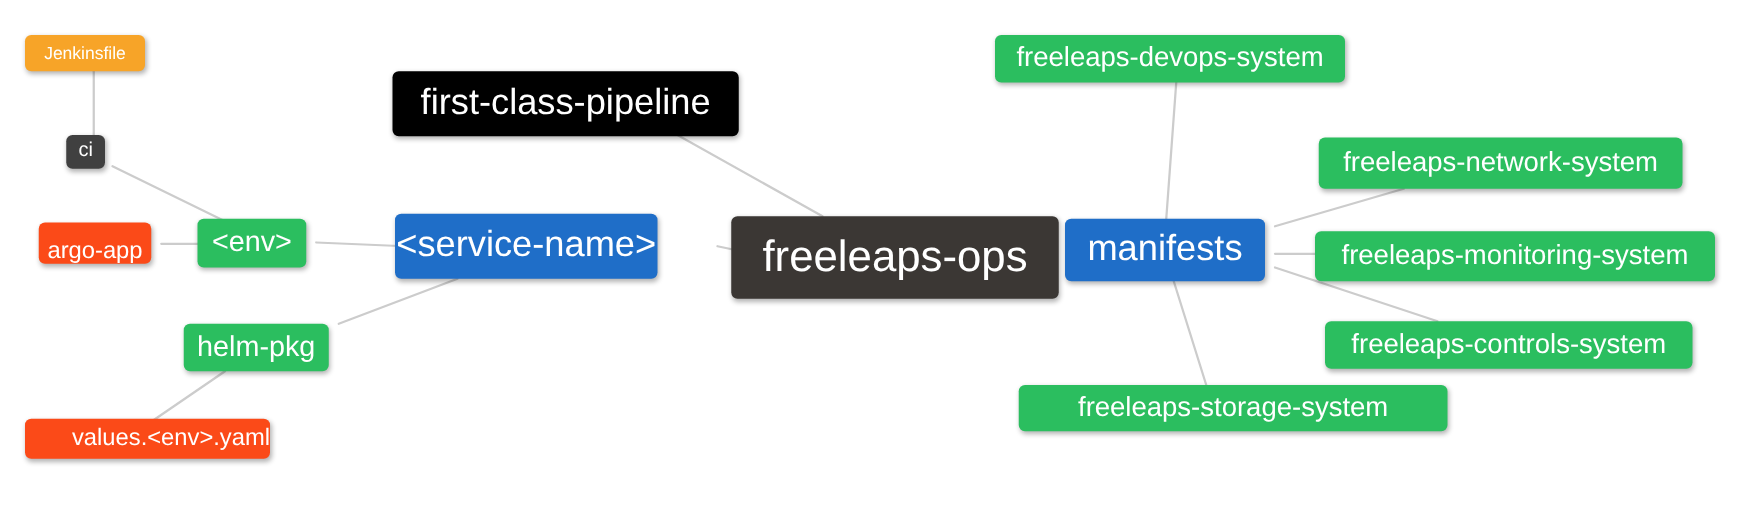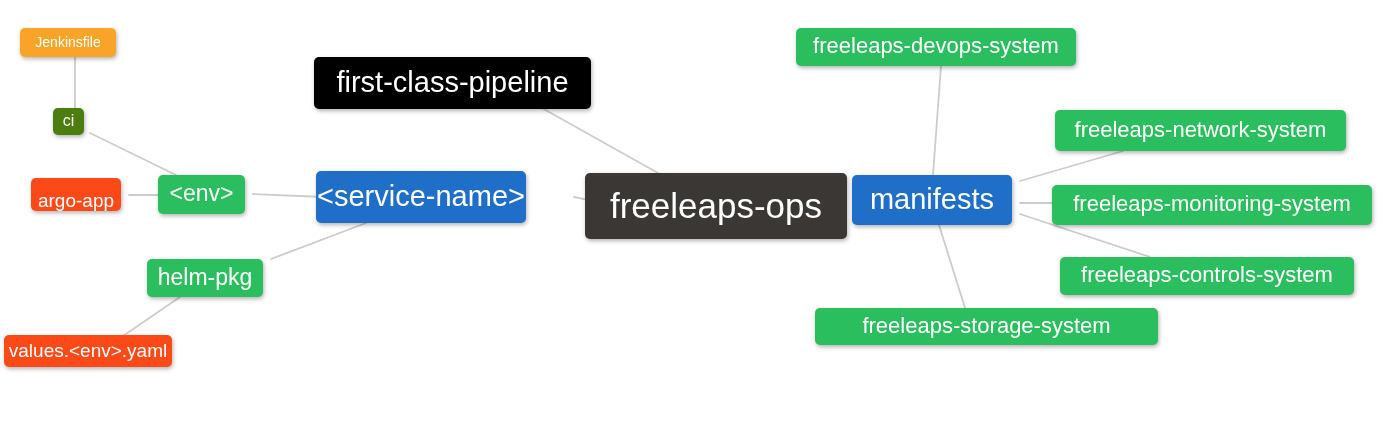--- a/index.html
+++ b/index.html
@@ -60,33 +60,33 @@
       <line x1="847" y1="204" x2="852" y2="201" stroke="#cccccc" stroke-width="1.8" stroke-linecap="round"></line>
       <line x1="933" y1="66" x2="925" y2="175" stroke="#cccccc" stroke-width="1.8" stroke-linecap="round"></line>
       <line x1="1012" y1="181" x2="1115" y2="151" stroke="#cccccc" stroke-width="1.8" stroke-linecap="round"></line>
       <line x1="1012" y1="203" x2="1052" y2="203" stroke="#cccccc" stroke-width="1.8" stroke-linecap="round"></line>
       <line x1="1012" y1="214" x2="1142" y2="257" stroke="#cccccc" stroke-width="1.8" stroke-linecap="round"></line>
       <line x1="931" y1="225" x2="957" y2="308" stroke="#cccccc" stroke-width="1.8" stroke-linecap="round"></line>
     </svg>
 <div class="node" style="left: 20px; top: 28px; width: 96px; height: 29px; font-size: 14px; background: rgb(247, 164, 40); color: rgb(255, 255, 255);">
       <span>Jenkinsfile</span>
     </div>
-    <div class="node" style="left: 53px; top: 108px; width: 31px; height: 27px; font-size: 16px; background: #4d7c0f; color: rgb(255, 255, 255);">
+    <div class="node" style="left: 53px; top: 108px; width: 31px; height: 27px; font-size: 16px; background: #404040; color: rgb(255, 255, 255);">
       <span>ci</span>
     </div>
     <div class="node" style="left: 31px; top: 178px; width: 90px; height: 33px; font-size: 19px; background: rgb(251, 74, 24); color: rgb(255, 255, 255); align-items: flex-end;">
       <span>argo-app</span>
     </div>
     <div class="node" style="left: 158px; top: 175px; width: 87px; height: 39px; font-size: 23px; background: rgb(43, 190, 95); color: rgb(255, 255, 255);">
       <span>&lt;env&gt;</span>
     </div>
     <div class="node" style="left: 147px; top: 259px; width: 116px; height: 38px; font-size: 23px; background: rgb(43, 190, 95); color: rgb(255, 255, 255);">
       <span>helm-pkg</span>
     </div>
-    <div class="node" style="left: 4px; top: 335px; width: 168px; height: 32px; font-size: 19px; background: rgb(251, 74, 24); color: rgb(255, 255, 255);">
+    <div class="node" style="left: 20px; top: 335px; width: 196px; height: 32px; font-size: 19px; background: rgb(251, 74, 24); color: rgb(255, 255, 255); justify-content: flex-end;">
       <span>values.&lt;env&gt;.yaml</span>
     </div>
     <div class="node" style="left: 314px; top: 37px; width: 277px; height: 52px; font-size: 29px; background: #000000; color: rgb(255, 255, 255); margin-top: 20px;">
       <span>first-class-pipeline</span>
     </div>
     <div class="node" style="left: 316px; top: 171px; width: 210px; height: 52px; font-size: 29px; background: rgb(31, 110, 200); color: rgb(255, 255, 255);">
       <span>&lt;service-name&gt;</span>
     </div>
     <div class="node" style="left: 585px; top: 173px; width: 262px; height: 66px; font-size: 35px; background: rgb(59, 55, 52); color: rgb(255, 255, 255);">
       <span>freeleaps-ops</span>

